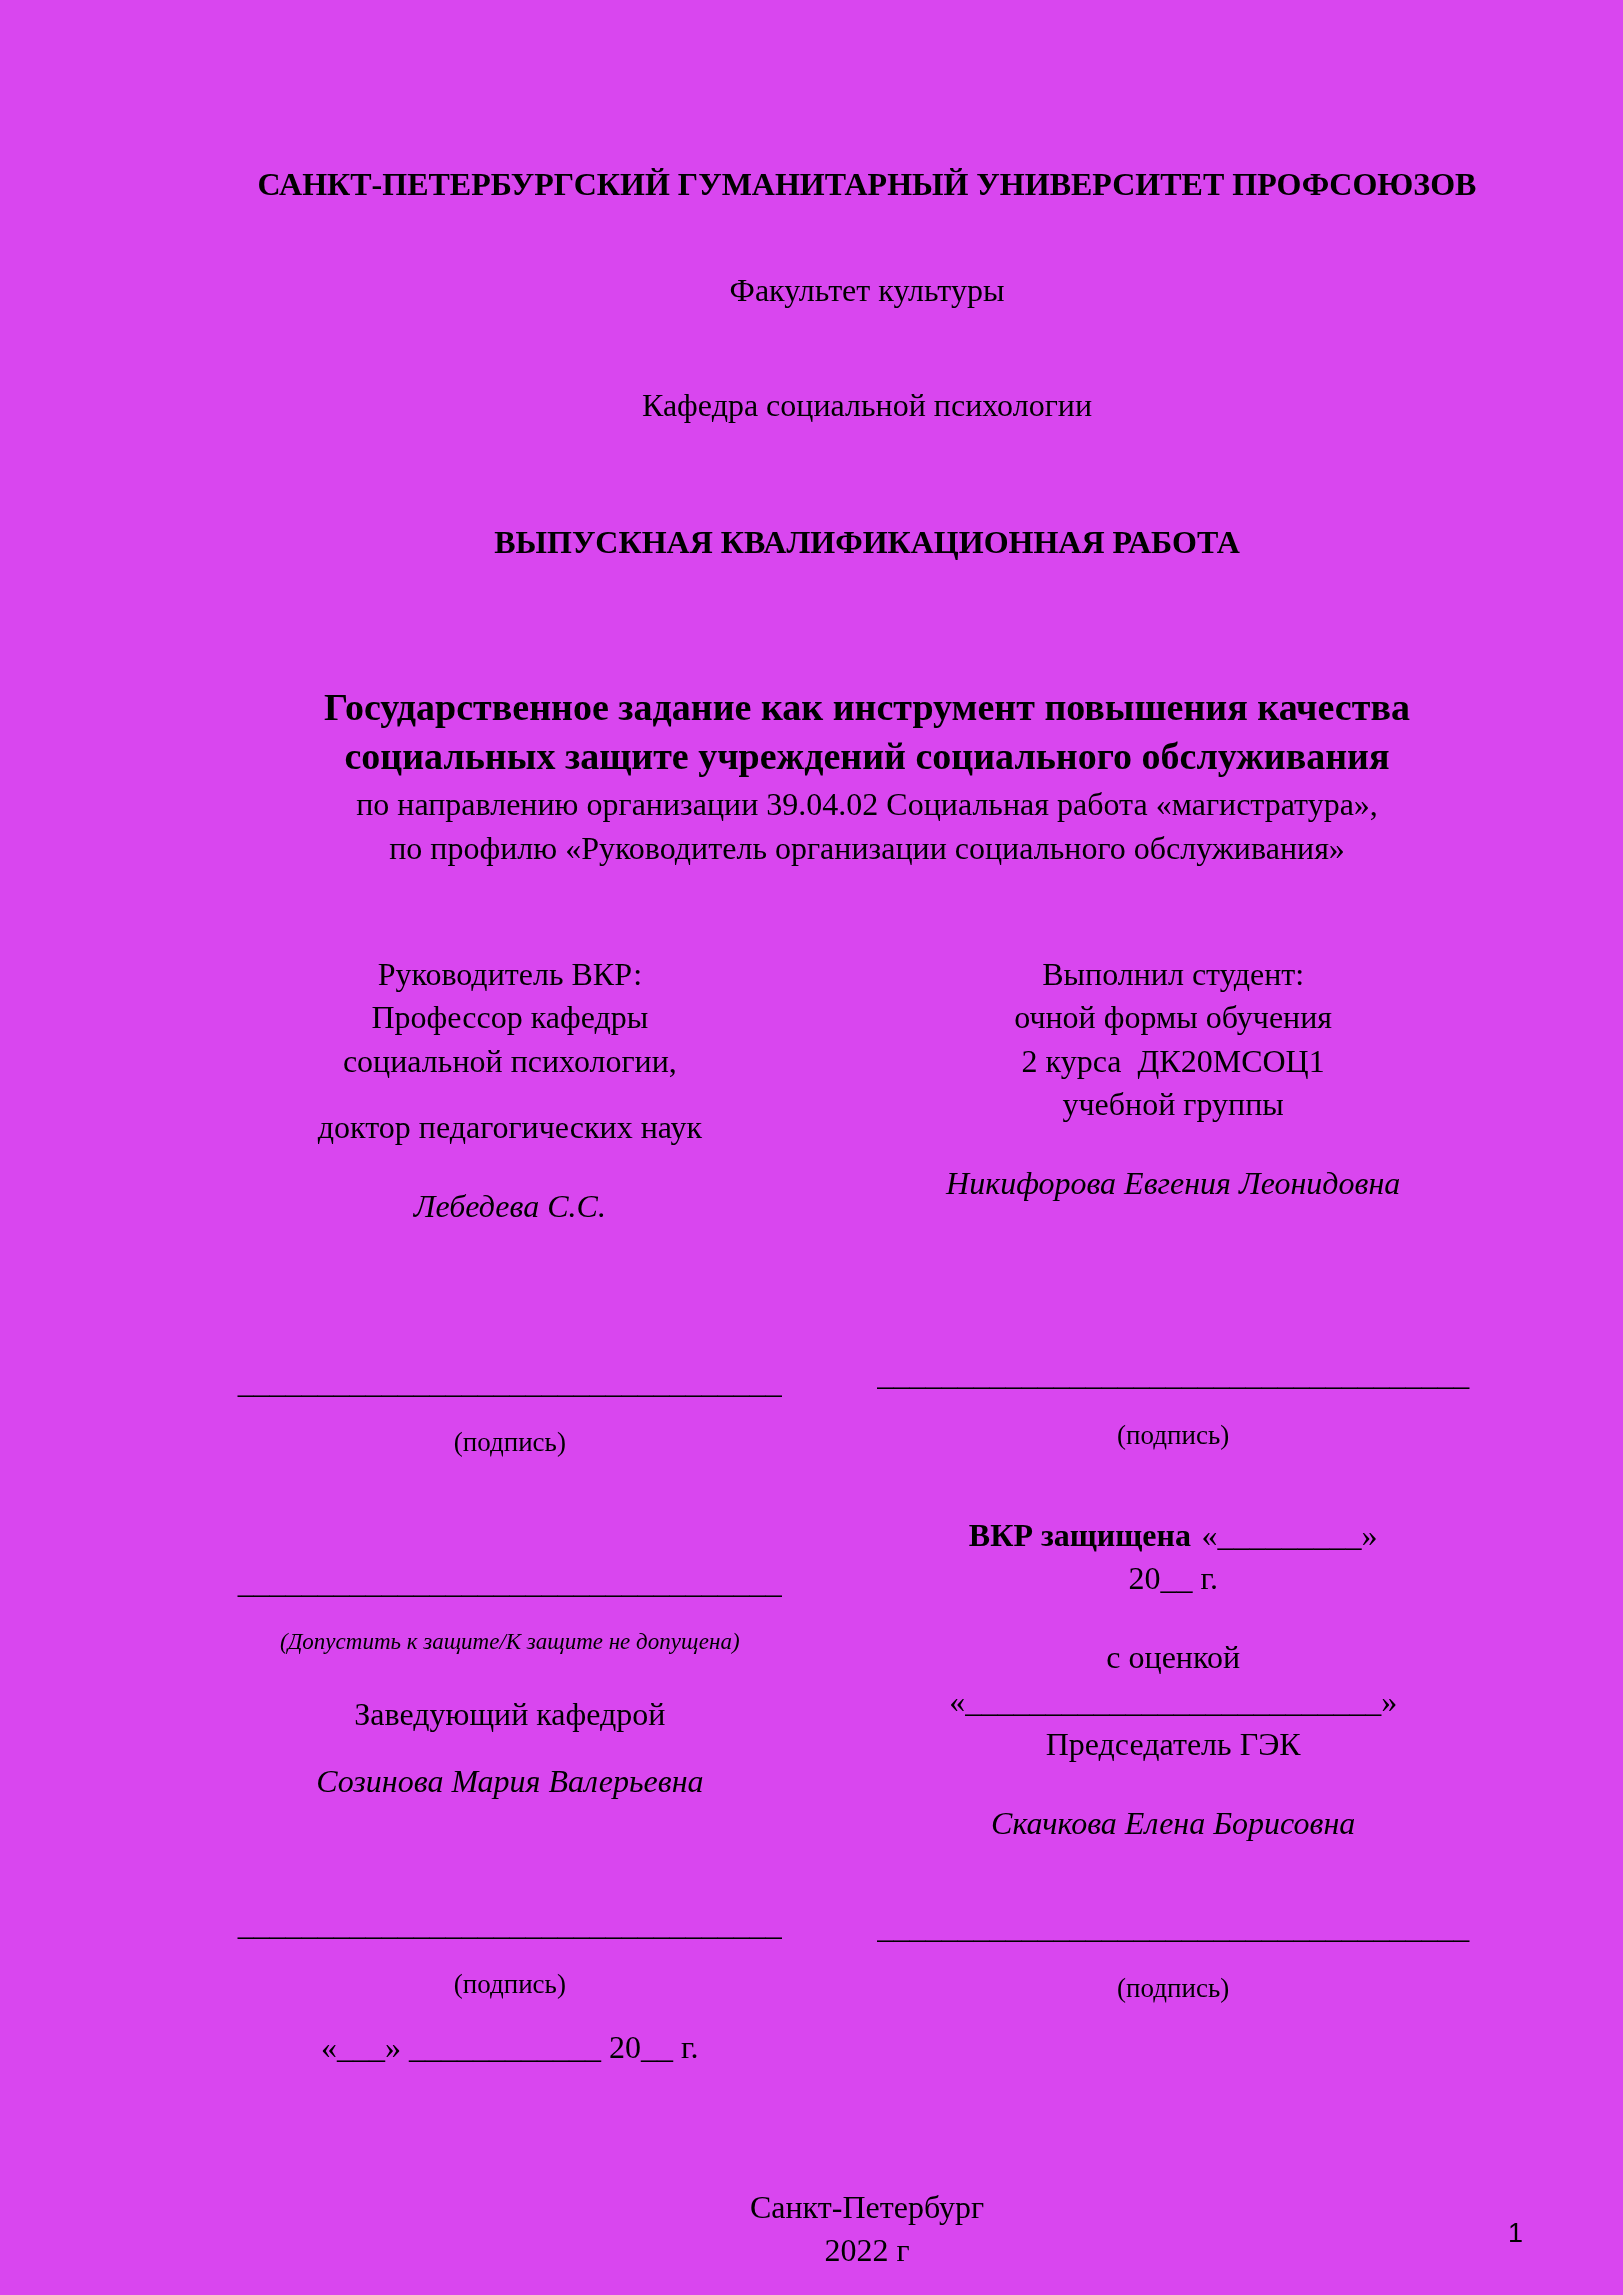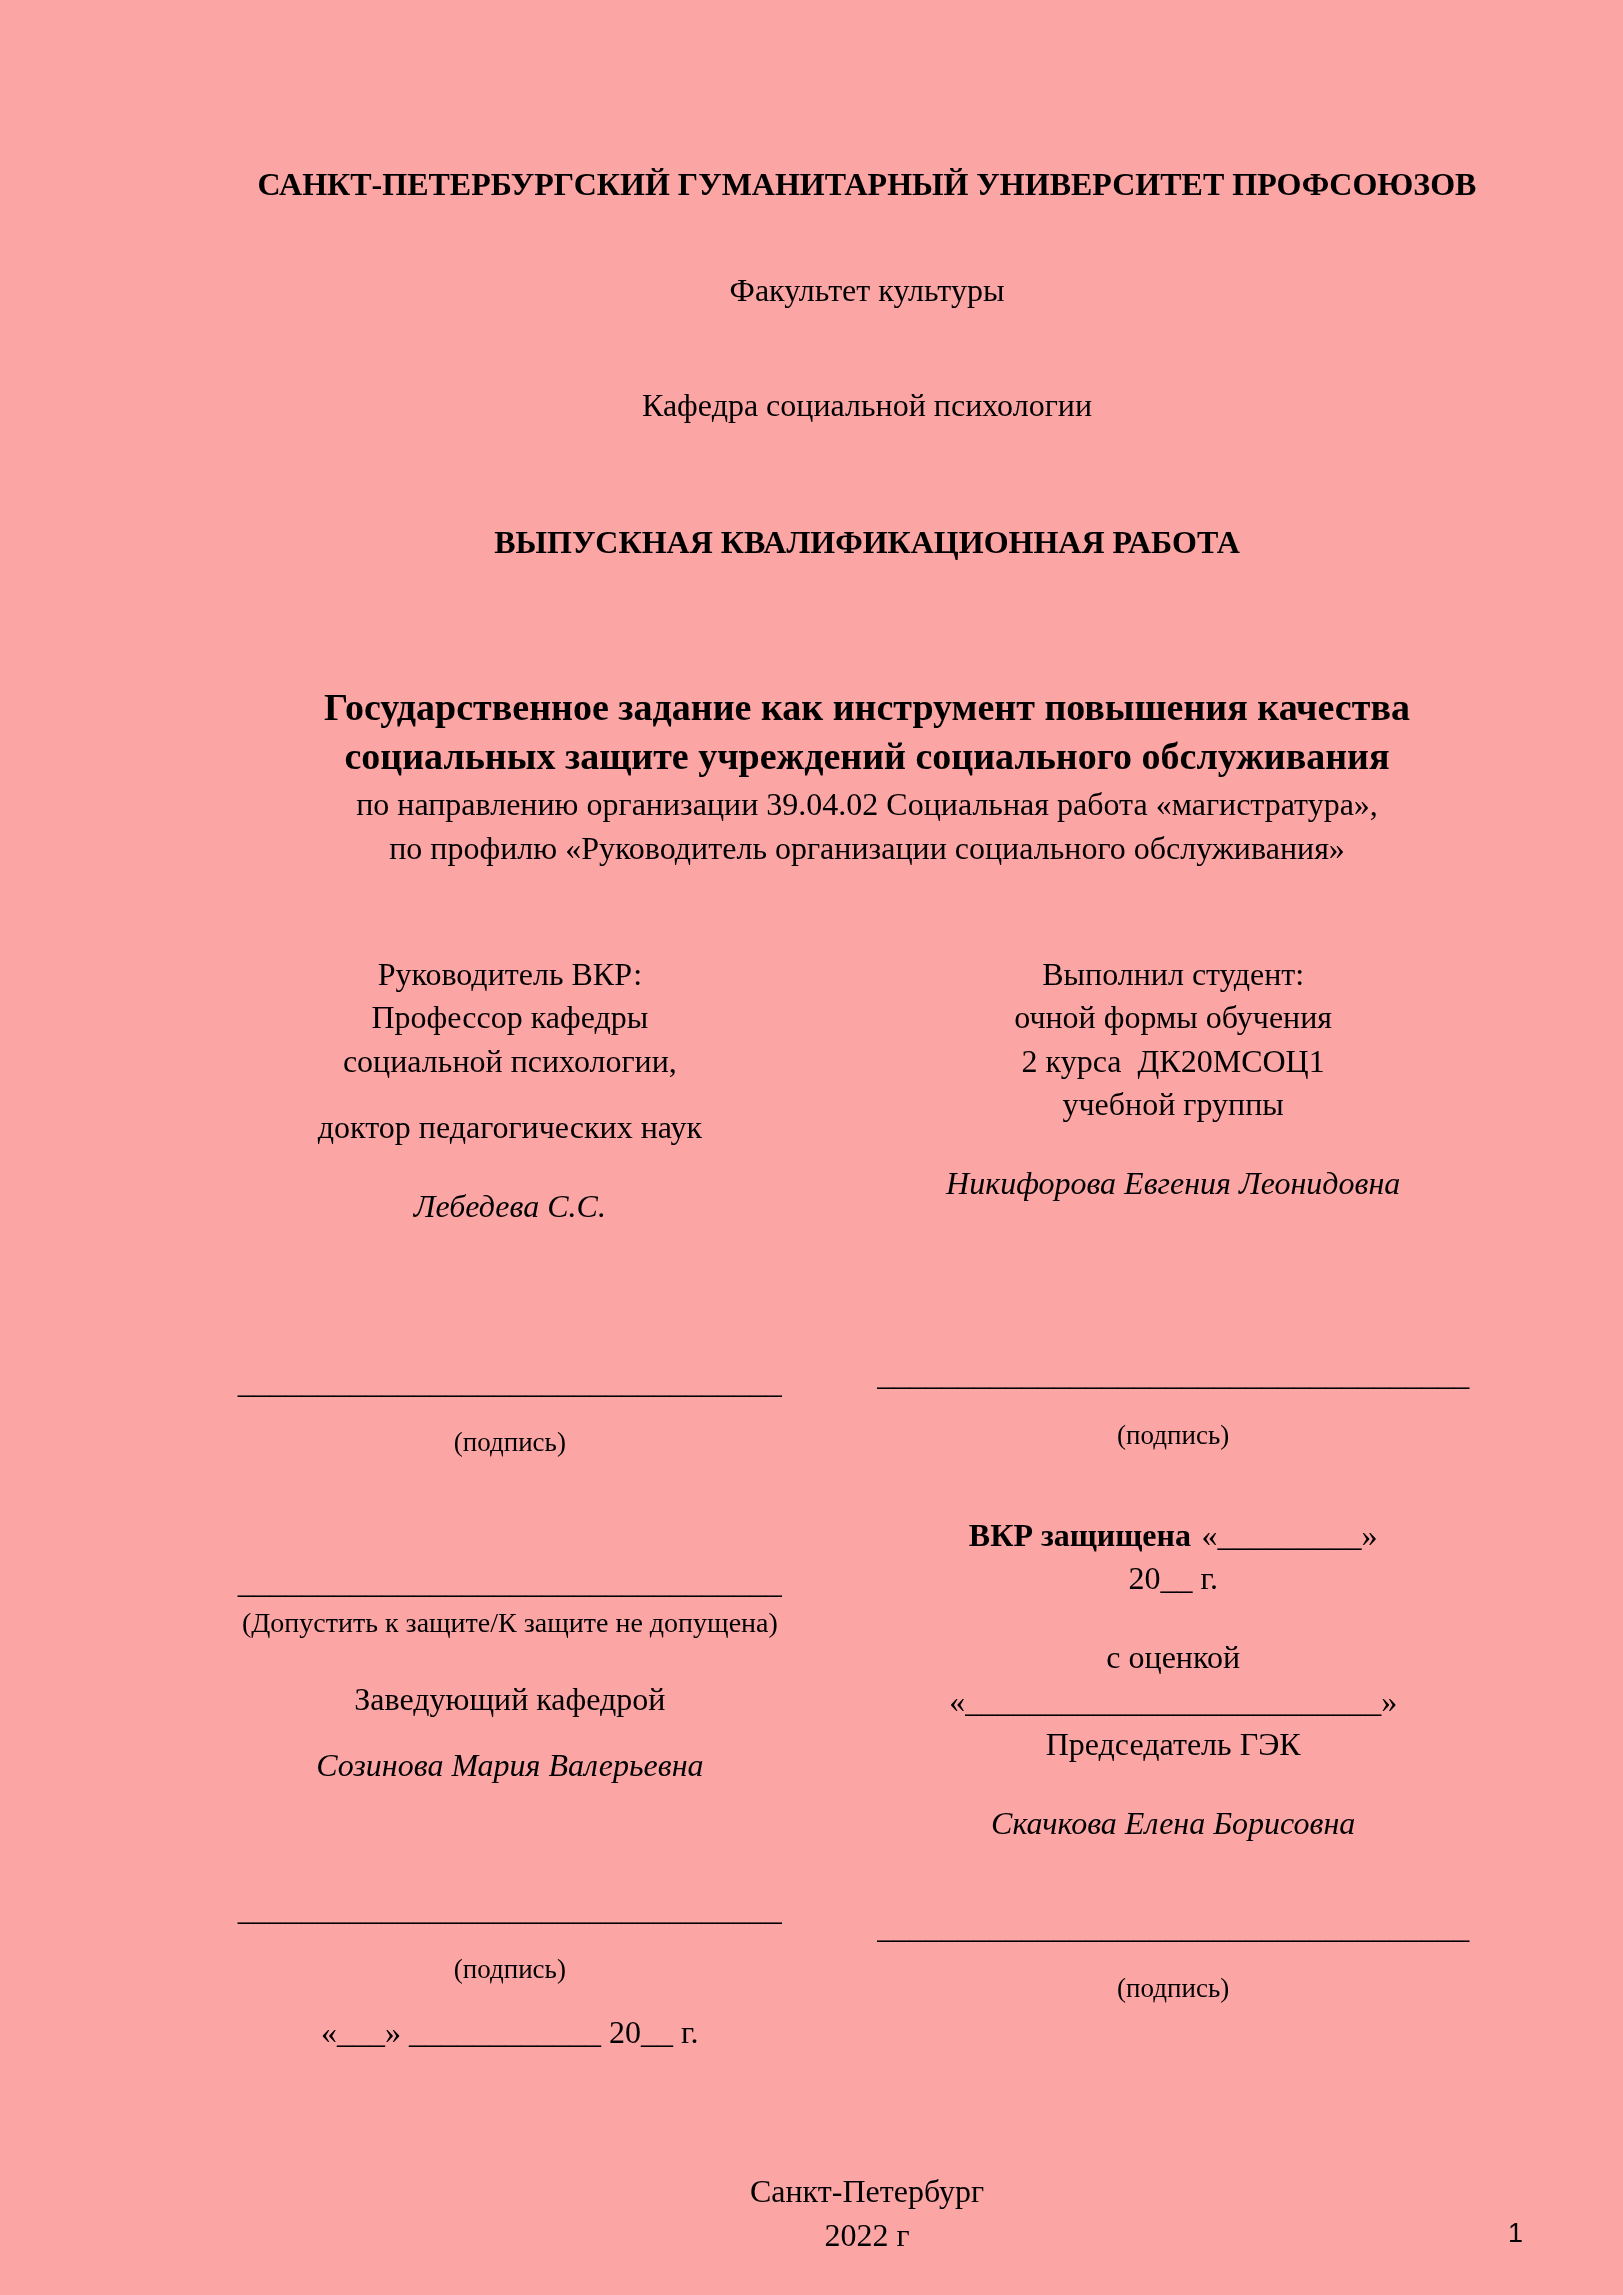--- a/index.html
+++ b/index.html
@@ -1,19 +1,19 @@
 <!DOCTYPE html>
 <html style="font-size:12.6px"><head>
 <meta charset="utf-8">
 <style>
   html, body { margin: 0; padding: 0; background: #ffffff; }
   .page {
     width: 1623px;
     height: 2295px;
-    background: #fca5a5;
+    background: #d946ef;
     color: #000000;
     font-family: "Liberation Serif", "DejaVu Serif", serif;
     font-size: 32px;
     line-height: 1.35;
     position: relative;
     box-sizing: border-box;
     padding: 163px 118px 0 229px;
     overflow: hidden;
   }
   p { margin: 0; }
@@ -35,21 +35,21 @@
   .col-right { width: 53%; padding-left: 12.6px; }
 
   .mt-sm  { margin-top: 23.6px; }
   .mt-md  { margin-top: 36px; }
   .mt-lg  { margin-top: 61px; }
   .mt-xl  { margin-top: 100px; }
   .mt-xxl { margin-top: 132px; }
 
   .sig-line { white-space: nowrap; letter-spacing: 0; }
   .sig-caption { font-size: 27px; margin-top: 20.4px; }
-  .admit-caption { font-size: 28px; }
+  .admit-caption { font-size: 23px; font-style: italic; margin-top: 22px; }
   .prewrap { white-space: pre-wrap; }
   .vkr-gap { margin-left: 0.33em; }
 
   .footer { margin-top: 116px; text-align: center; }
 
   .page-number {
     position: absolute;
     right: 100px;
     bottom: 44px;
     font-family: "Liberation Sans", "DejaVu Sans", sans-serif;

